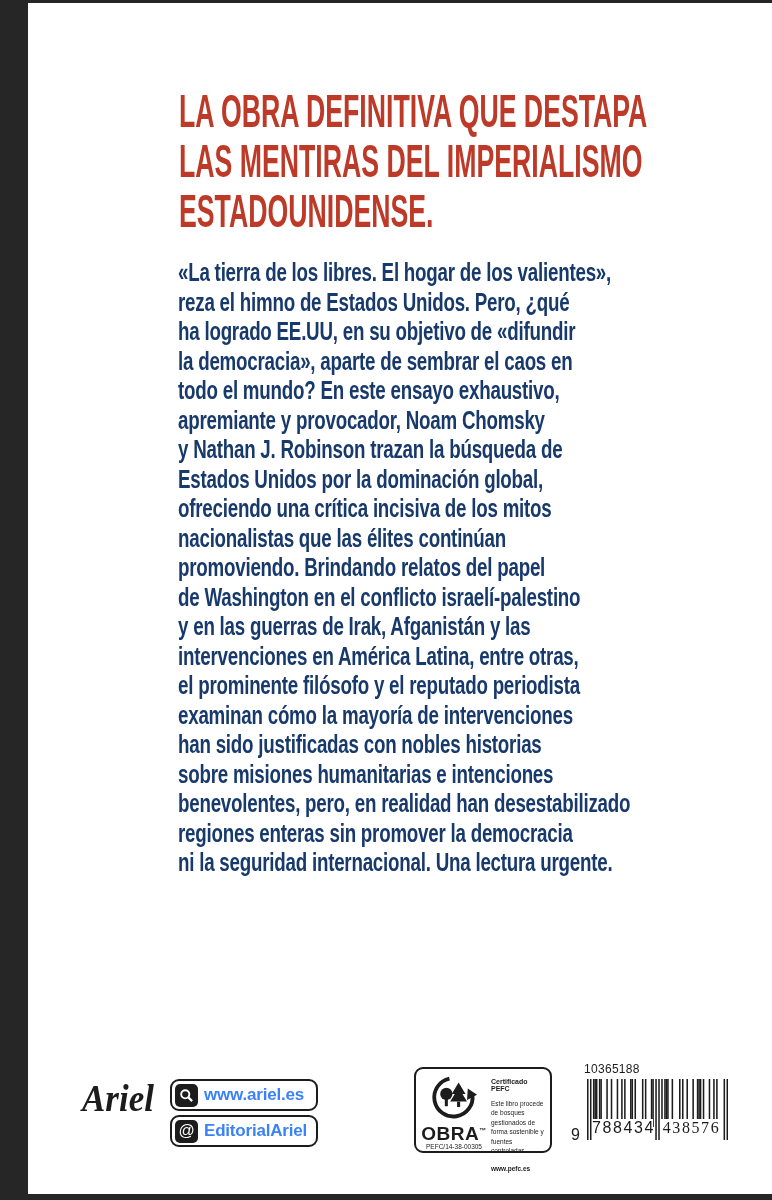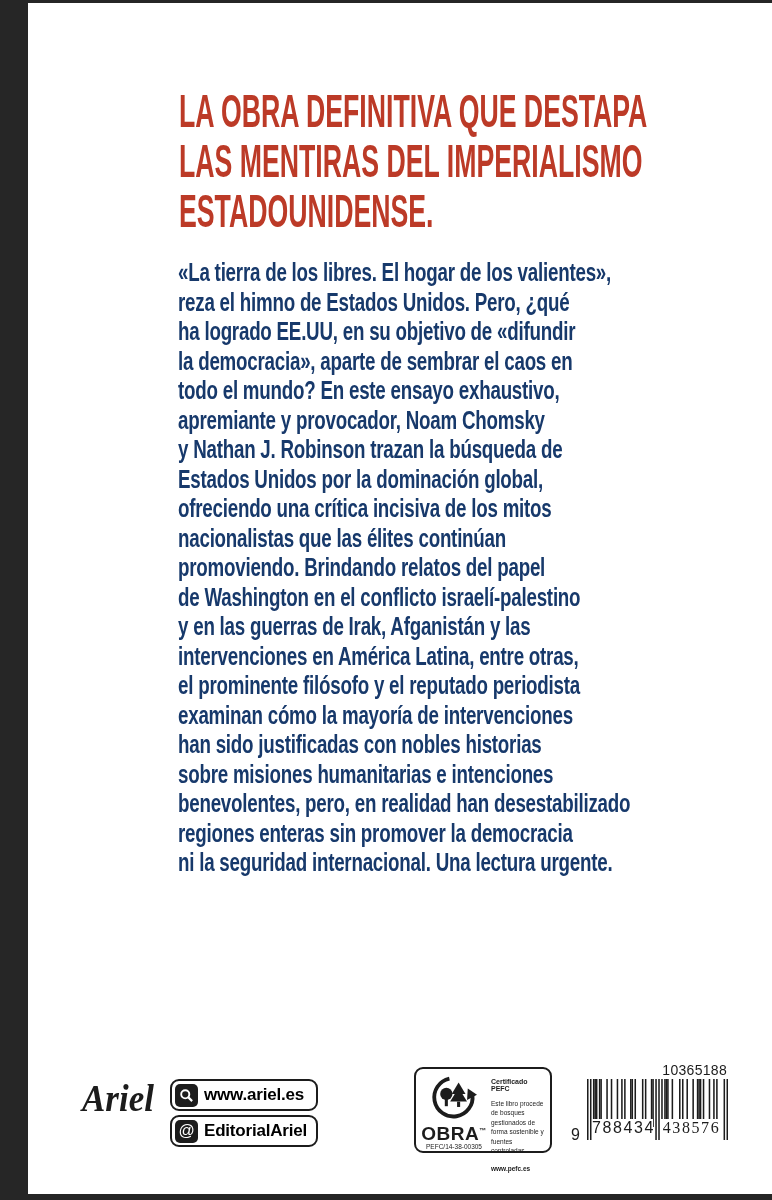--- a/index.html
+++ b/index.html
@@ -24,37 +24,37 @@
 
   
   .pill{position:absolute;left:142px;width:148px;height:32px;border:2.5px solid #1c1c1c;
         border-radius:9px;box-sizing:border-box;display:flex;align-items:center;gap:6px;
         padding:2px 3px;background:#fff;}
   .pill-1{top:1076px;}
   .pill-2{top:1112px;}
   .pill-icon{width:23px;height:23px;background:#1c1c1c;border-radius:5px;flex:0 0 auto;
              display:flex;align-items:center;justify-content:center;color:#fff;}
   .pill-icon.at{font-size:16px;font-weight:400;line-height:1;}
-  .pill-label{font-size:17px;font-weight:700;color:#000000;letter-spacing:-0.2px;white-space:nowrap;}
+  .pill-label{font-size:17px;font-weight:700;color:#3b82f6;letter-spacing:-0.2px;white-space:nowrap;}
 
   
   .pefc{position:absolute;left:386px;top:1064px;width:138px;height:86px;border:2px solid #1c1c1c;
         border-radius:9px;box-sizing:border-box;background:#fff;display:flex;padding:5px 4px 3px 6px;}
   .pefc-left{width:64px;display:flex;flex-direction:column;align-items:center;}
   .pefc-word{font-size:19px;font-weight:700;color:#1c1c1c;line-height:14px;letter-spacing:0.5px;}
   .pefc-word sup{font-size:7px;}
   .pefc-license{font-size:6.5px;color:#1c1c1c;margin-top:2px;white-space:nowrap;}
   .pefc-right{flex:1;padding:4px 0 0 5px;color:#1c1c1c;}
   .pefc-title{font-size:7px;font-weight:700;}
   .pefc-desc{font-size:6.5px;line-height:1.45;margin-top:7px;}
   .pefc-url{font-size:6.5px;font-weight:700;margin-top:9px;}
 
   
-  .bc-number{position:absolute;left:556px;top:1059px;width:143px;text-align:right;
-             font-size:14px;letter-spacing:0.3px;color:#1c1c1c;}
+  .bc-number{position:absolute;left:556px;top:1059px;width:143px;
+             font-size:12px;letter-spacing:0.3px;color:#1c1c1c;}
   .bc-svg{position:absolute;left:559px;top:1076px;}
   .bc-first{position:absolute;left:543px;top:1123px;font-size:16px;color:#1c1c1c;line-height:17px;}
   .bc-grp{position:absolute;top:1116px;width:61px;font-size:16px;color:#1c1c1c;line-height:17px;
           letter-spacing:1.6px;background:#fff;text-align:center;height:17px;}
   .bc-left{left:564px;}
   .bc-right{left:633px;font-family:Liberation Serif, serif;}
 </style>
 </head>
 <body>
 

